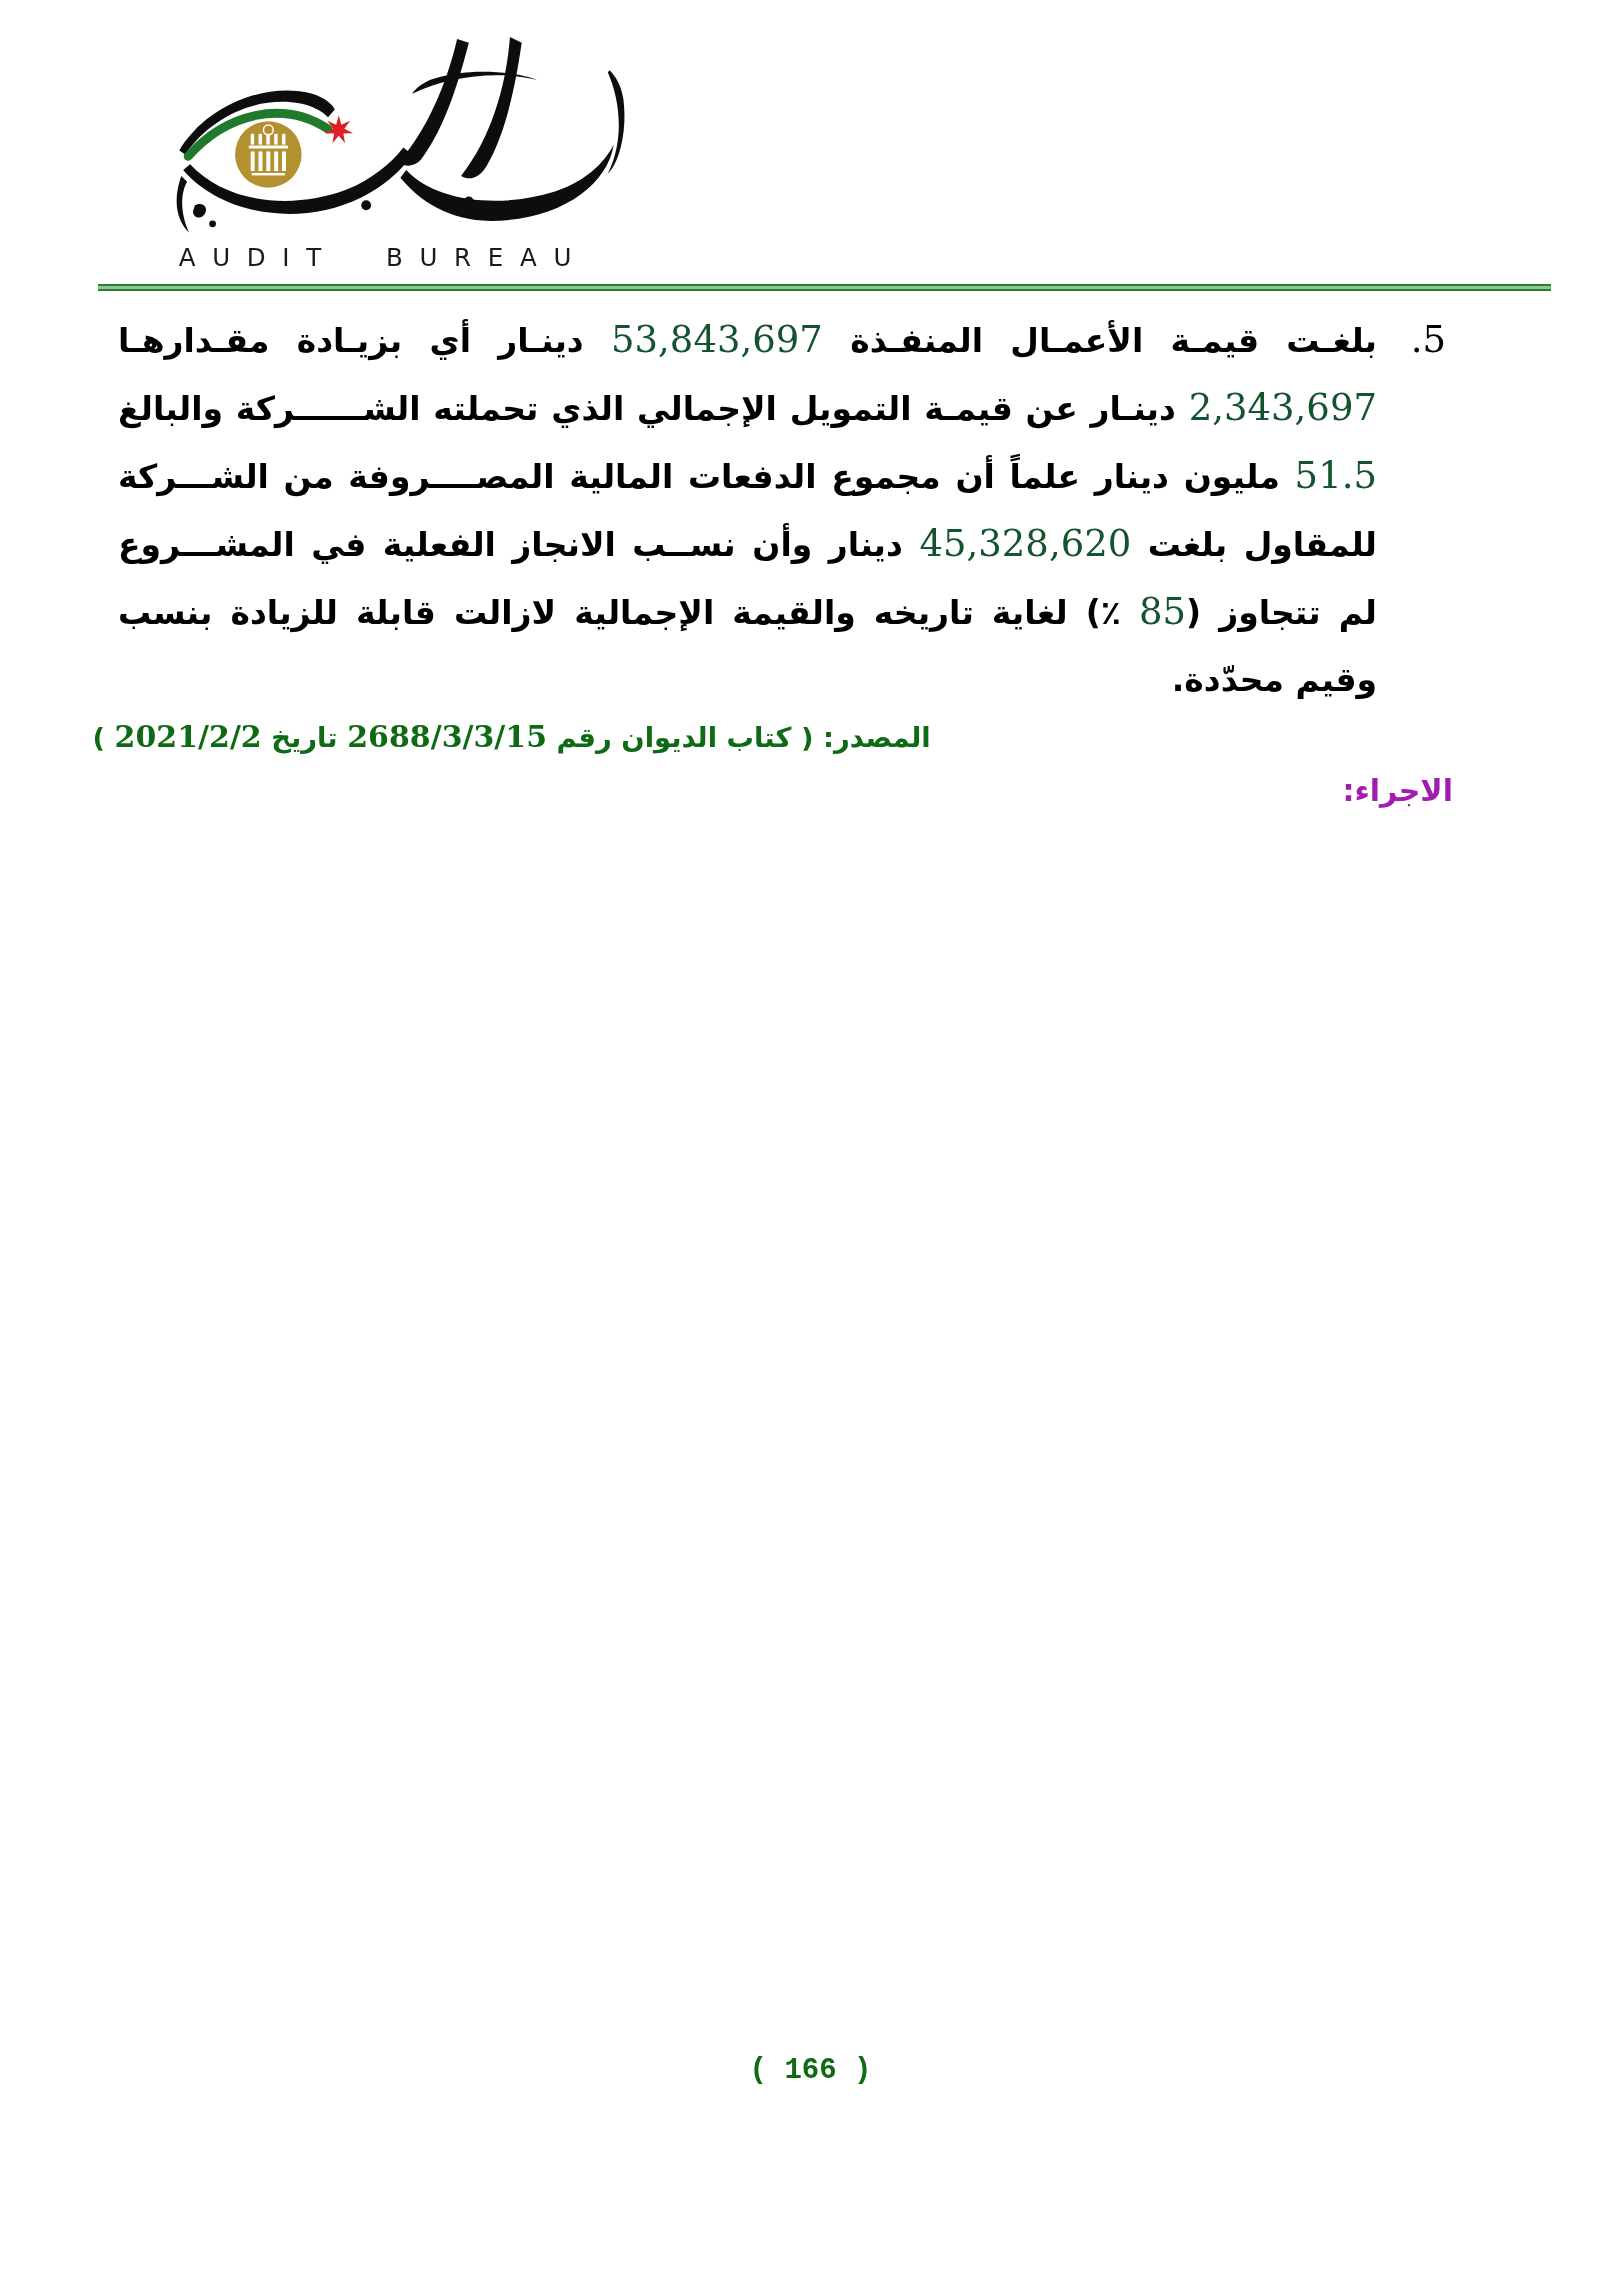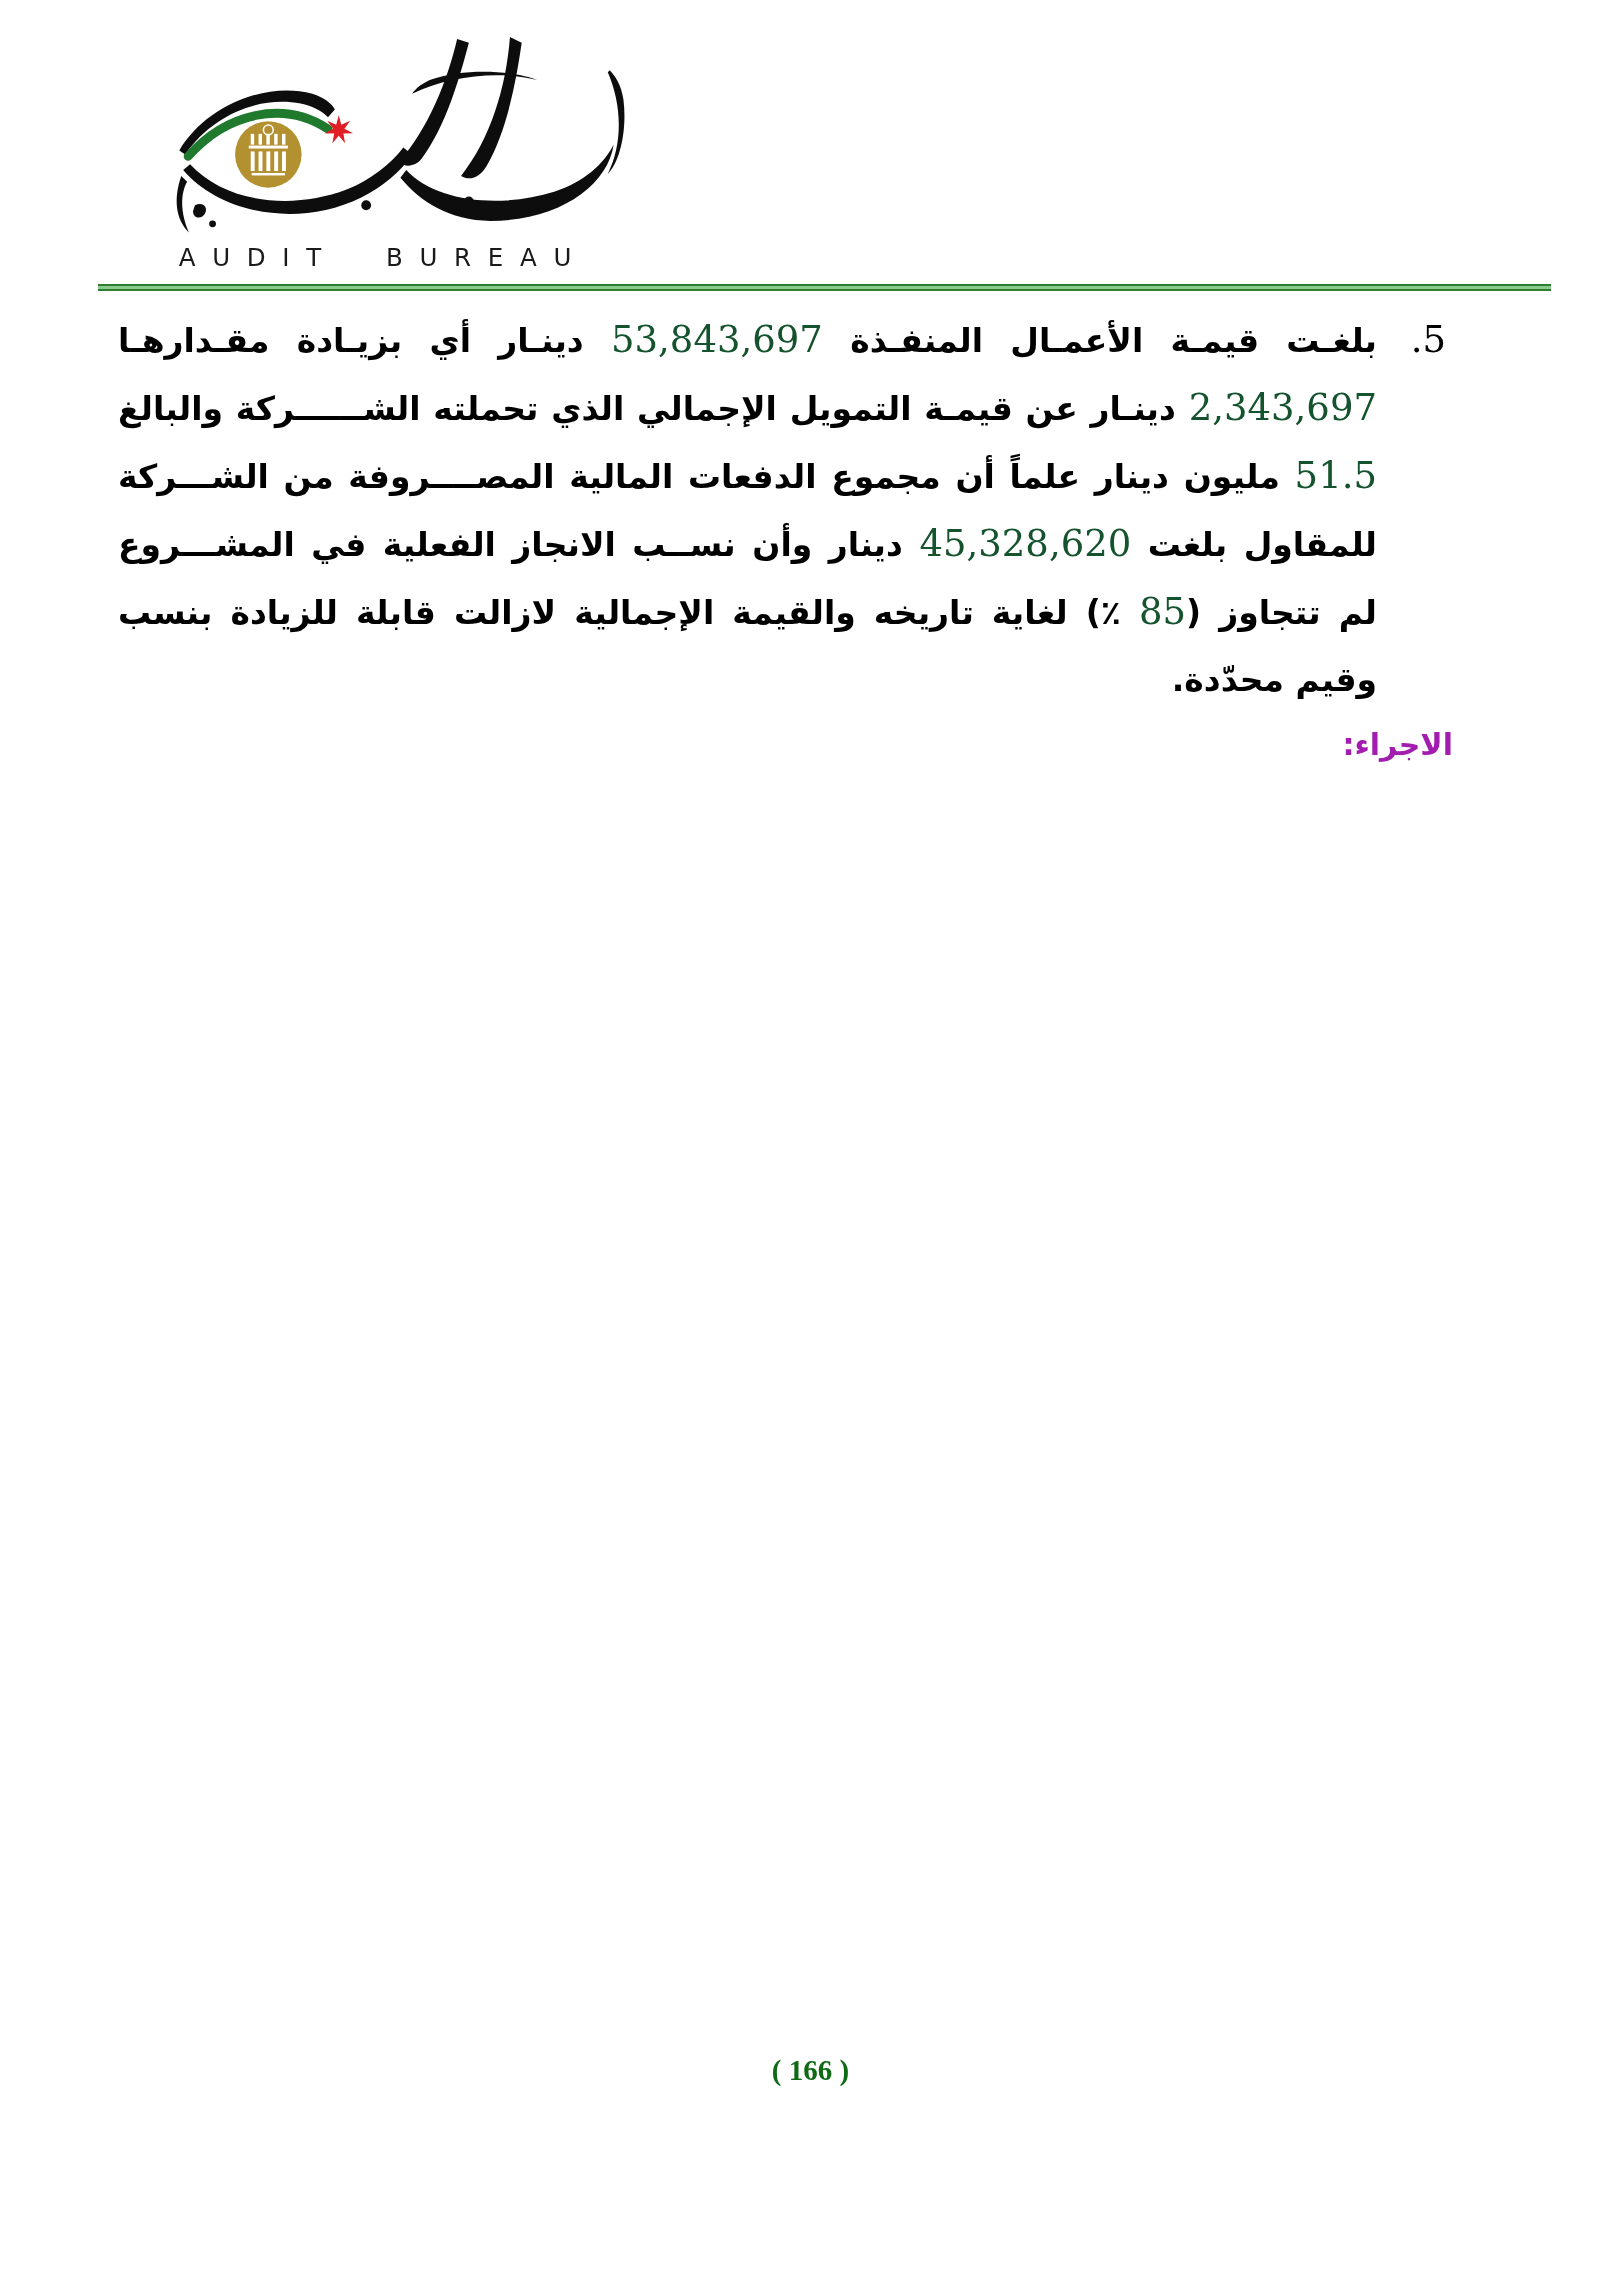--- a/index.html
+++ b/index.html
@@ -60,21 +60,21 @@
   .proc-heading{
     margin:9.8px 49px 0 0;text-align:right;
     font-size:30px;line-height:43px;color:#a21caf;font-weight:700;
   }
   .procedure{margin:9.8px 0 0 0;text-align:justify;}
   .procedure .num{font-size:37px;}
   
   .page-number{
     position:absolute;left:0;top:2054px;width:100%;
     text-align:center;direction:ltr;
-    font-family:Liberation Serif, serif;
+    font-family:Liberation Mono, monospace;
     font-weight:700;font-size:29px;color:#0e6b14;
   }
 </style>
 </head>
 <body>
 
 <div class="page">
 
   <div class="logo">
     <svg width="461" height="225" viewBox="0 0 470 230">
@@ -123,20 +123,21 @@
 
   <div class="separator"></div>
 
   <main class="content">
 
     <div class="finding">
       <span class="marker">5.</span>
       <p><span>بلغـت قيمـة الأعمـال المنفـذة </span><span class="num">53,843,697</span><span> دينـار أي بزيـادة مقـدارهـا </span><span class="num">2,343,697</span><span> دينـار عن قيمـة التمويل الإجمالي الذي تحملته الشــــــركة والبالغ </span><span class="num">51.5</span><span> مليون دينار علماً أن مجموع الدفعات المالية المصــــروفة من الشـــركة للمقاول بلغت </span><span class="num">45,328,620</span><span> دينار وأن نســب الانجاز الفعلية في المشـــروع لم تتجاوز (</span><span class="num">85</span><span> ٪) لغاية تاريخه والقيمة الإجمالية لازالت قابلة للزيادة بنسب وقيم محدّدة.</span></p>
     </div>
 
+    <p class="source-line"><span>المصدر: ( كتاب الديوان رقم </span><span class="num">2688/3/3/15</span><span> تاريخ </span><span class="num">2021/2/2</span><span> )</span></p>
 
     <h3 class="proc-heading">الاجراء:</h3>
 
 
   </main>
 
   <div class="page-number">( 166 )</div>
 
 </div>
 

